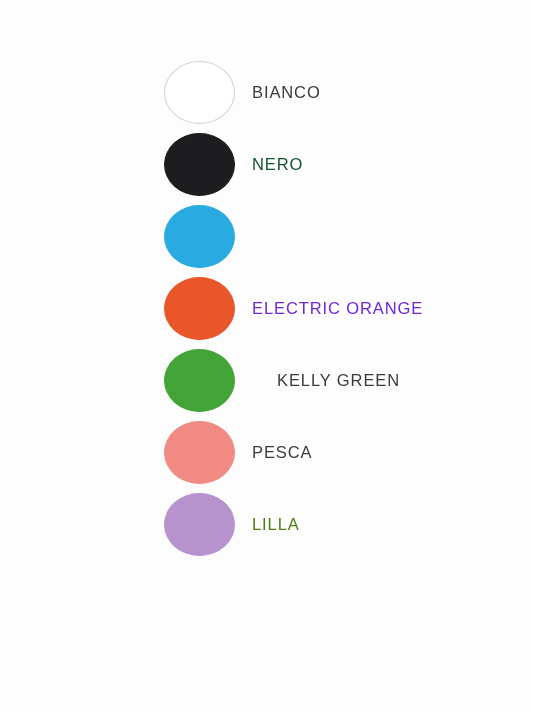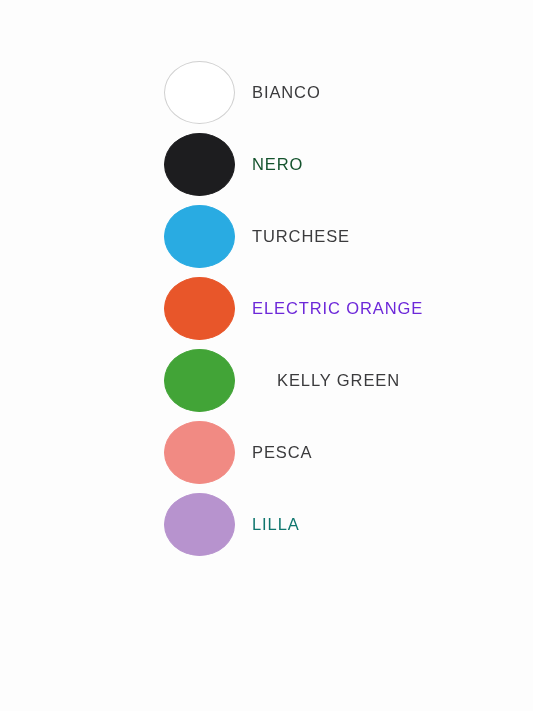--- a/index.html
+++ b/index.html
@@ -72,37 +72,36 @@
     </div>
 
     <div class="swatch-row">
       <div class="swatch-dot" style="background: rgb(29, 29, 31); border: 1px solid rgb(29, 29, 31);"></div>
       <div class="swatch-label" style="color: #14532d;">NERO</div>
     </div>
 
 
     <div class="swatch-row">
       <div class="swatch-dot" style="background: rgb(41, 171, 226); border: 1px solid rgb(41, 171, 226);"></div>
-      <div class="swatch-label" style="color: rgb(59, 59, 61);">TURCHESE</div>
     </div>
 
     <div class="swatch-row">
       <div class="swatch-dot" style="background: rgb(232, 86, 42); border: 1px solid rgb(232, 86, 42);"></div>
       <div class="swatch-label" style="color: #6d28d9;">ELECTRIC ORANGE</div>
     </div>
 
     <div class="swatch-row">
       <div class="swatch-dot" style="background: rgb(66, 164, 55); border: 1px solid rgb(66, 164, 55);"></div>
       <div class="swatch-label" style="color: rgb(59, 59, 61); margin-left: 42px;">KELLY GREEN</div>
     </div>
 
     <div class="swatch-row">
       <div class="swatch-dot" style="background: rgb(241, 138, 131); border: 1px solid rgb(241, 138, 131);"></div>
       <div class="swatch-label" style="color: rgb(59, 59, 61); text-align: right;">PESCA</div>
     </div>
 
     <div class="swatch-row">
       <div class="swatch-dot" style="background: rgb(183, 147, 206); border: 1px solid rgb(183, 147, 206);"></div>
-      <div class="swatch-label" style="color: #0f766e;">LILLA</div>
+      <div class="swatch-label" style="color: #4d7c0f;">LILLA</div>
     </div>
 
   </div>
 </div>
 
 </body></html>

